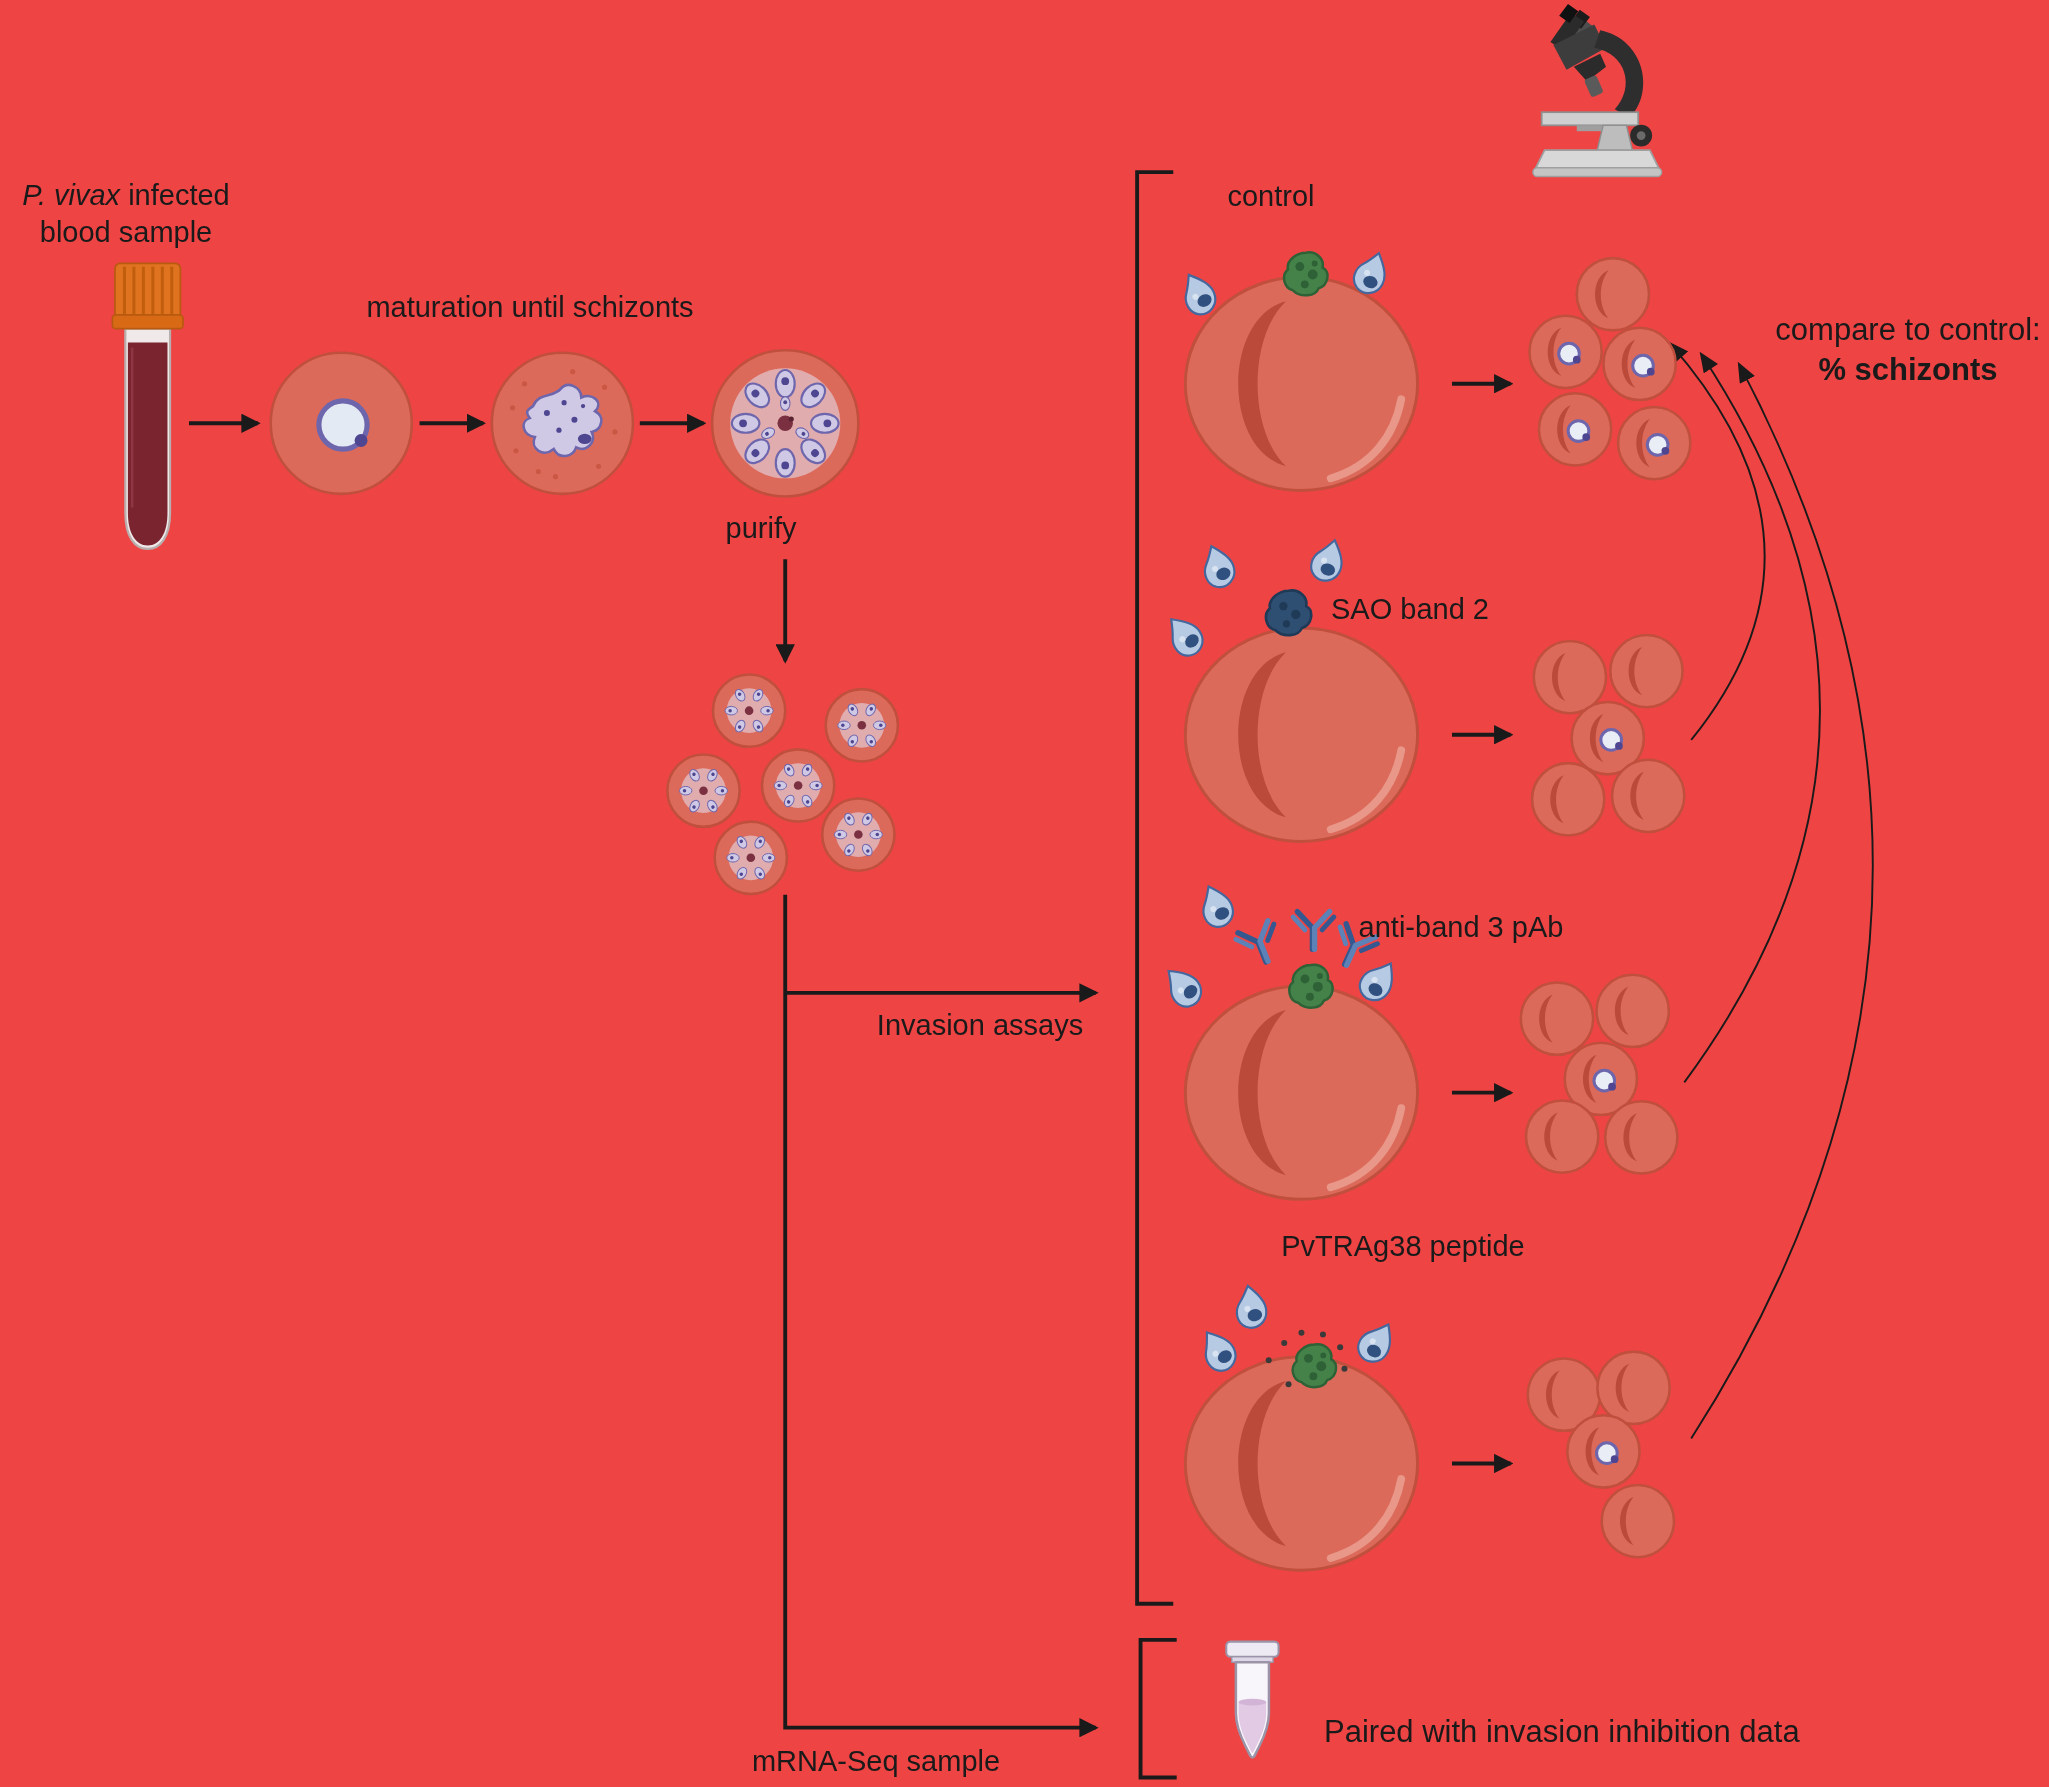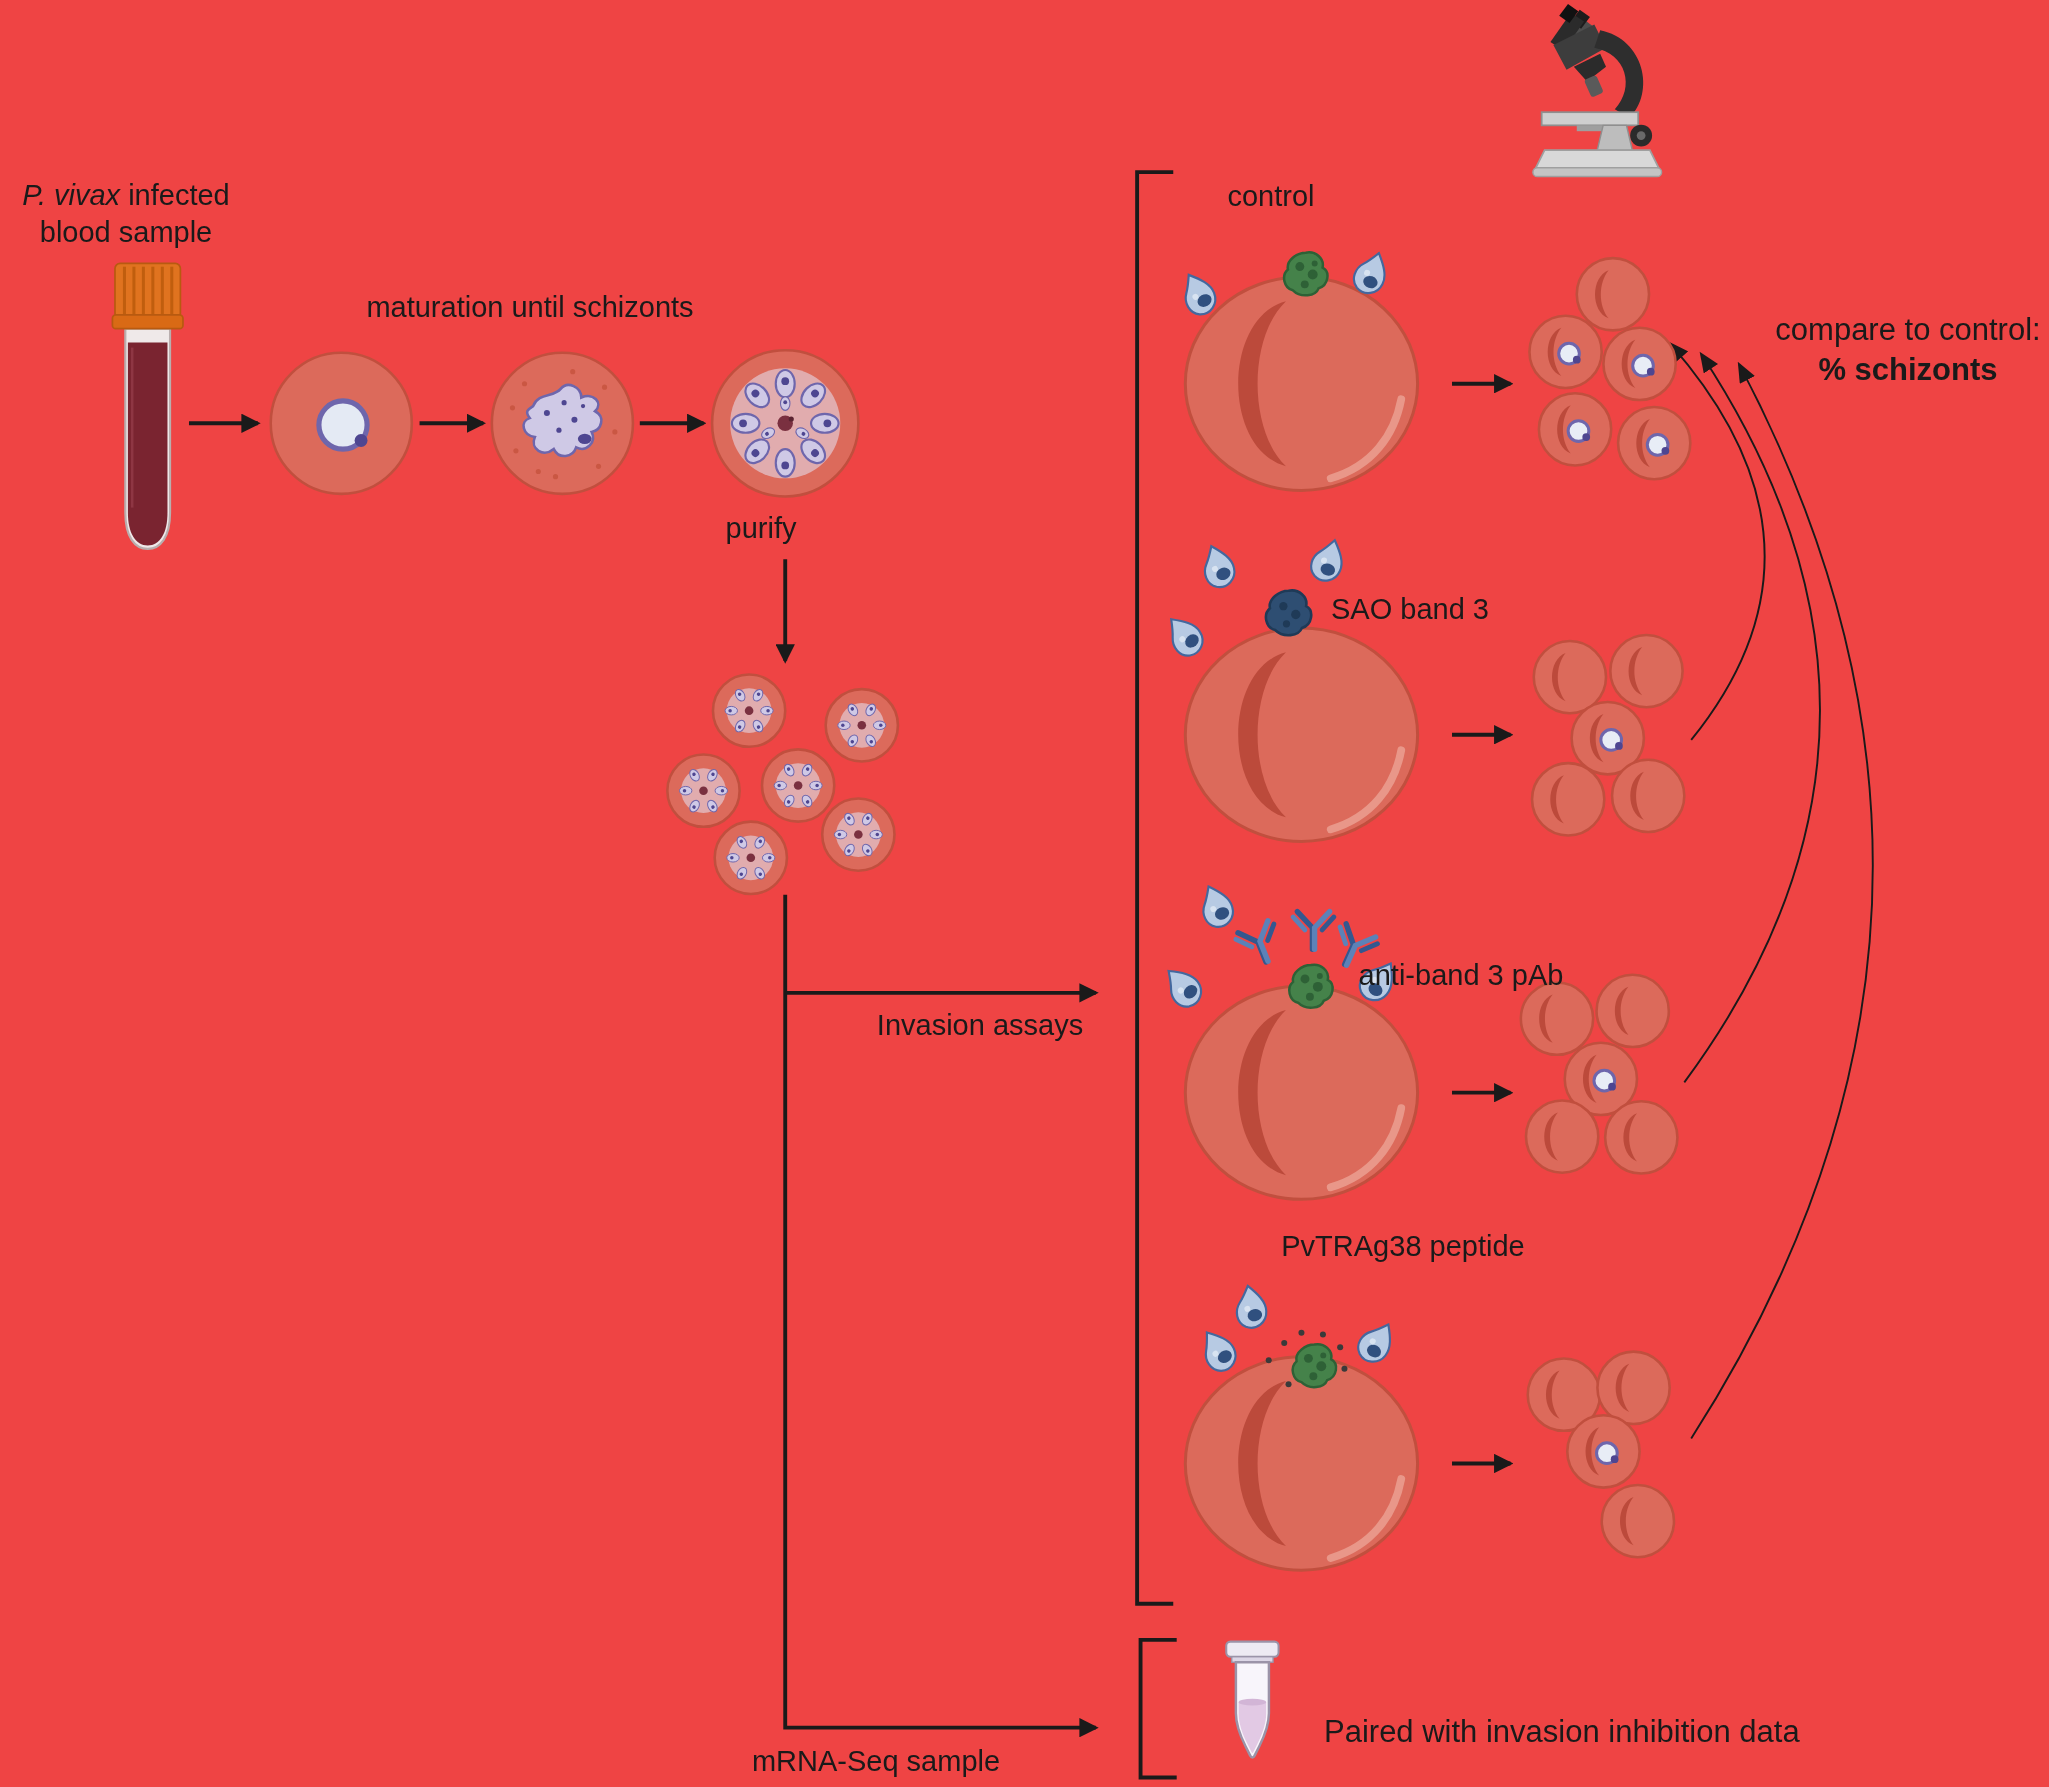--- a/index.html
+++ b/index.html
@@ -323,18 +323,18 @@
   <div class="label" style="left:876px; top:1743px;">mRNA-Seq sample</div>
 
   <div class="label big leftAlign" style="left:1324px; top:1712px;">Paired with invasion inhibition data</div>
 
   <div class="label big" style="left:1908px; top:310px;">
     <div>compare to control:</div>
     <div class="bold">% schizonts</div>
   </div>
 
   <div class="label" style="left:1271px; top:178px;">control</div>
-  <div class="label" style="left:1410px; top:591px;">SAO band 3</div>
-  <div class="label" style="left:1461px; top:909px;margin-top:48px;">anti-band 3 pAb</div>
+  <div class="label" style="left:1410px; top:591px;">SAO band 2</div>
+  <div class="label" style="left:1461px; top:909px;">anti-band 3 pAb</div>
   <div class="label" style="left:1403px; top:1228px;">PvTRAg38 peptide</div>
 
 </div>
 
 
 </body></html>

